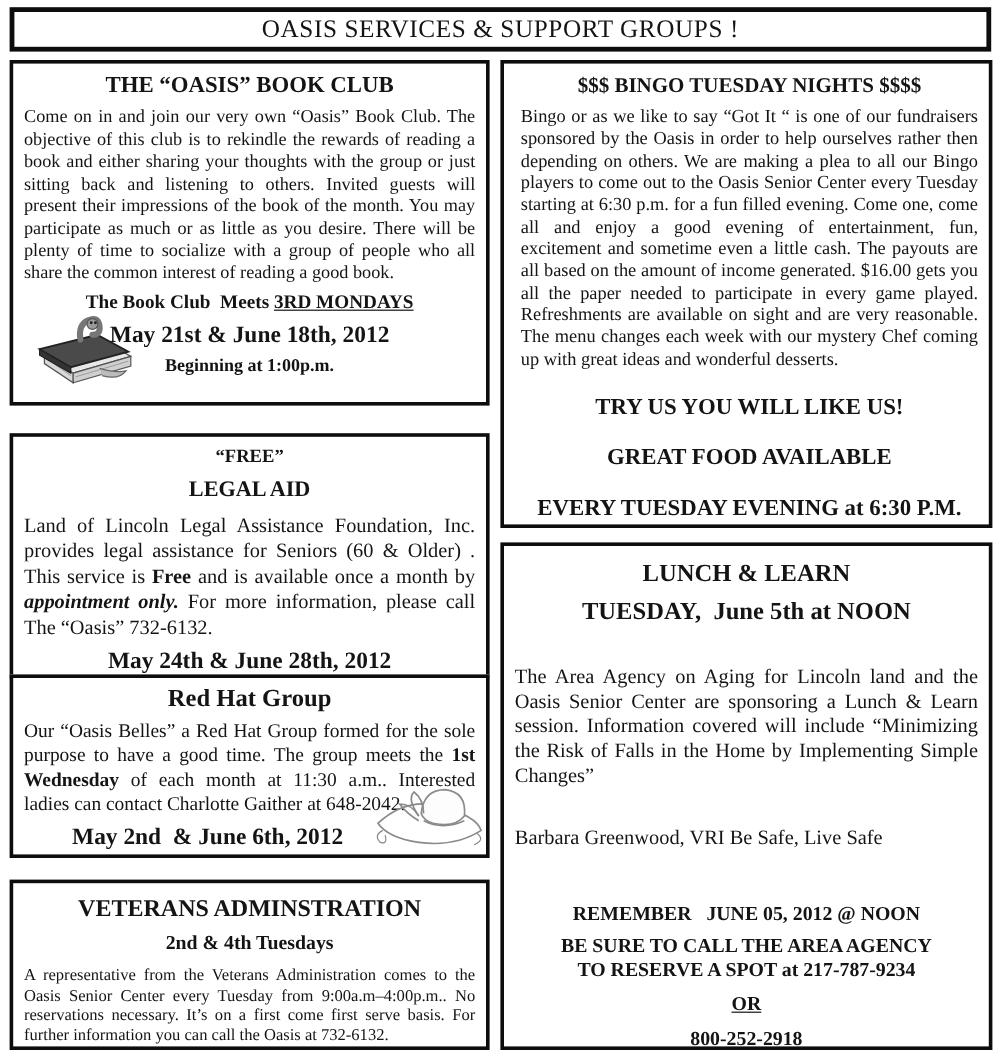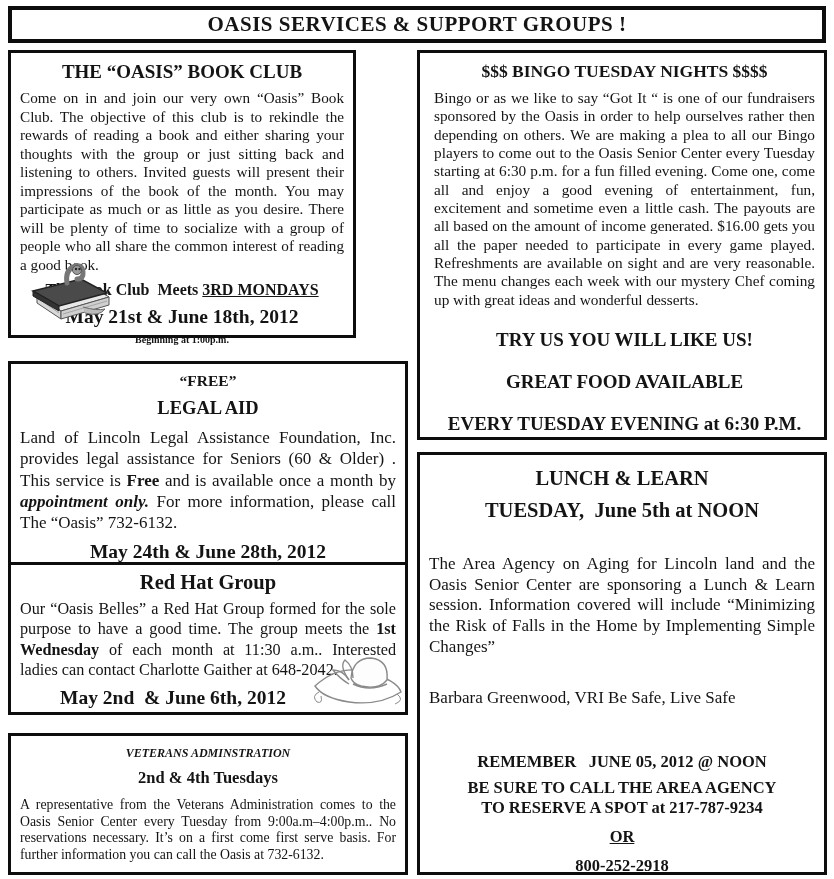--- a/index.html
+++ b/index.html
@@ -23,52 +23,52 @@
     background: #ffffff;
     padding: 4px 9px;
   }
   .header-box {
     left: 8px; top: 6px; width: 818px; height: 37px;
     border-width: 4px;
     display: flex; align-items: center; justify-content: center;
   }
   .header-title {
     font-size: 21px;
-    font-weight: bold;
+    font-weight: normal;
     letter-spacing: 0.5px;
     white-space: nowrap;
   }
   h2 { margin: 0; text-align: center; font-weight: bold; }
   p  { margin: 0; text-align: justify; }
   .centered { text-align: center; }
   .u { text-decoration: underline; }
 
   
-  .book-club-box { left: 8px; top: 50px; width: 348px; height: 288px; }
+  .book-club-box { left: 8px; top: 50px; width: 400px; height: 288px; }
   .book-club-box h2 { font-size: 19px; margin: 4px 0 6px 0; }
   .book-club-body { font-size: 15.2px; line-height: 1.22; }
   .book-meets { font-size: 16px; font-weight: bold; margin-top: 7px; }
   .book-dates { font-size: 19.5px; font-weight: bold; margin-top: 7px; }
-  .book-time  { font-size: 10px; font-weight: bold; margin-top: 6px; }
+  .book-time  { font-size: 15px; font-weight: bold; margin-top: 6px; }
   .book-icon-wrap { position: absolute; left: 12px; bottom: 6px; width: 92px; height: 80px; }
 
   .legal-aid-box { left: 8px; top: 347px; width: 400px; height: 205px; margin-top: 14px; }
   .legal-quote { font-size: 15.5px; margin: 4px 0 8px 0; }
   .legal-title { font-size: 18.5px; margin: 0 0 8px 0; }
   .legal-body  { font-size: 17px; line-height: 1.25; }
   .legal-dates { font-size: 19.5px; font-weight: bold; margin-top: 8px; }
 
   .red-hat-box { left: 8px; top: 562px; width: 400px; height: 153px; }
   .red-hat-box h2 { font-size: 20.5px; margin: 2px 0 5px 0; }
   .red-hat-body { font-size: 16.2px; line-height: 1.25; }
   .red-hat-dates { font-size: 19.5px; font-weight: bold; margin-top: 7px; text-align: center; padding-right: 70px; }
   .hat-icon-wrap { position: absolute; right: 0px; bottom: -4px; width: 96px; height: 76px; }
 
   .veterans-box { left: 8px; top: 733px; width: 400px; height: 142px; }
-  .vet-title { font-size: 12px; margin: 6px 0 7px 0; font-style: italic; }
+  .vet-title { font-size: 20px; margin: 6px 0 7px 0; }
   .vet-subtitle { font-size: 16.5px; margin: 0 0 9px 0; }
   .vet-body { font-size: 13.8px; line-height: 1.2; }
 
   
   .bingo-box { left: 417px; top: 50px; width: 410px; height: 390px; padding-left: 14px; }
   .bingo-title1 { font-size: 17.5px; margin: 4px 0 7px 0; }
   .bingo-title2 { font-size: 18.5px; margin: 0 0 8px 0; }
   .bingo-body { font-size: 15.3px; line-height: 1.2; }
   .bingo-line { font-size: 19px; font-weight: bold; text-align: center; margin-top: 20px; }
 

